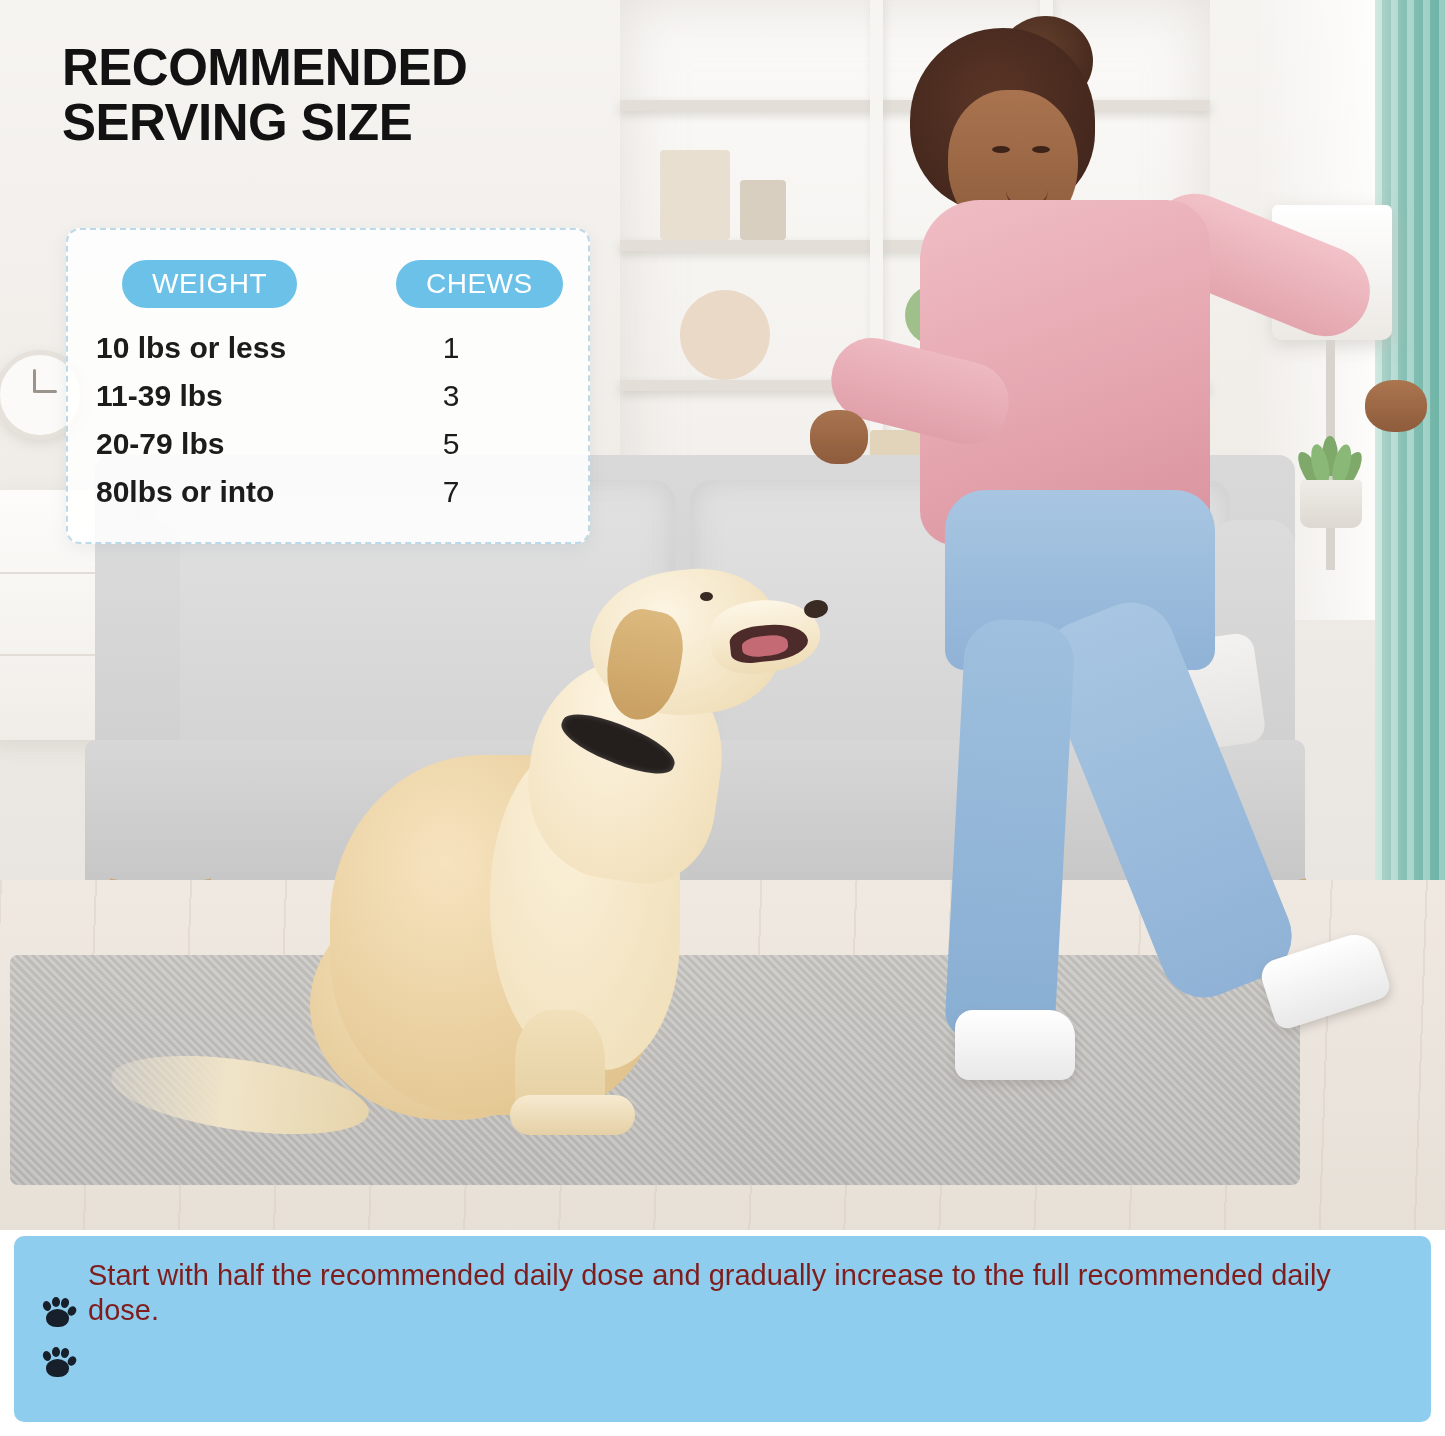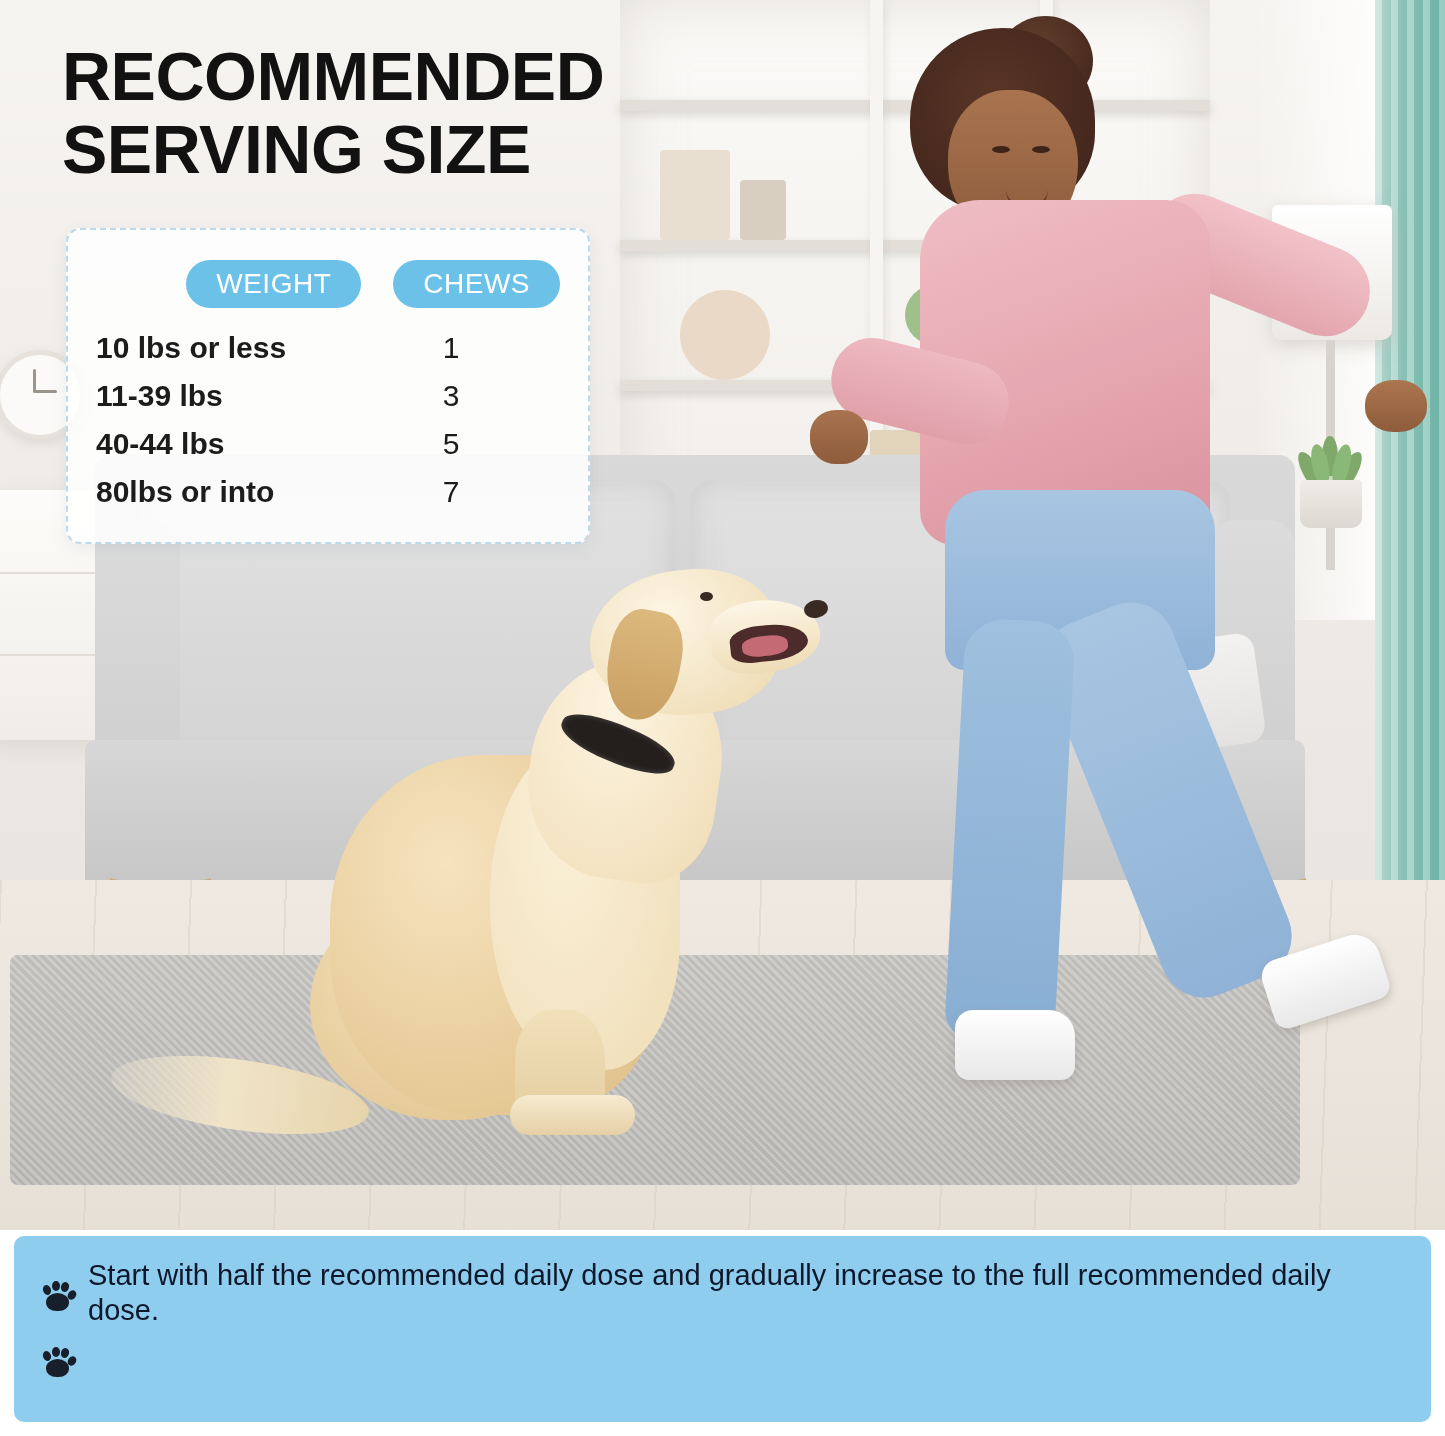--- a/index.html
+++ b/index.html
@@ -330,21 +330,21 @@
     background: linear-gradient(180deg,#ffffff,#e8e8e8);
     border-radius: 18px 26px 14px 14px;
     box-shadow: 0 4px 10px rgba(150,145,140,.45);
   }
 
   
   .headline {
     position: absolute;
     left: 62px; top: 40px;
     width: 640px;
-    font-size: 68px;
+    font-size: 51px;
     line-height: 1.08;
     font-weight: bold;
     letter-spacing: -0.5px;
     color: #121212;
     text-transform: uppercase;
   }
 
   
   .table-card {
     position: absolute;
@@ -352,23 +352,22 @@
     width: 524px;
     background: rgba(255,255,255,0.86);
     border: 2px dashed #bcd9ea;
     border-radius: 14px;
     padding: 22px 28px 26px 28px;
     box-sizing: border-box;
     box-shadow: 0 4px 16px rgba(120,140,155,.13);
   }
   .table-head {
     display: flex;
-    gap: 32px;
+    gap: 99px;
     margin: 8px 0 16px 26px;
-    justify-content: flex-end;
   }
   .pill {
     background: #6cc1e8;
     color: #ffffff;
     font-size: 28px;
     font-weight: normal;
     padding: 8px 30px;
     border-radius: 24px;
     letter-spacing: .5px;
   }
@@ -388,23 +387,23 @@
     left: 14px; top: 1236px;
     width: 1417px;
     height: 186px;
     background: #8ecdee;
     border-radius: 10px;
     box-sizing: border-box;
     padding: 22px 26px 18px 26px;
   }
   .note {
     display: flex;
-    align-items: center;
+    align-items: flex-end;
     gap: 14px;
-    color: #0f172a;
+    color: #7f1d1d;
     font-size: 29px;
     line-height: 1.22;
     margin-bottom: 10px;
   }
   .paw {
     flex: 0 0 auto;
     width: 34px; height: 34px;
     position: relative;
     margin-top: 6px;
   }
@@ -533,21 +532,21 @@
 
     <div class="t-row">
       <div class="t-weight">10 lbs or less</div>
       <div class="t-chews">1</div>
     </div>
     <div class="t-row">
       <div class="t-weight">11-39 lbs</div>
       <div class="t-chews">3</div>
     </div>
     <div class="t-row">
-      <div class="t-weight">40-44 lbs</div>
+      <div class="t-weight">20-79 lbs</div>
       <div class="t-chews">5</div>
     </div>
     <div class="t-row">
       <div class="t-weight">80lbs or into</div>
       <div class="t-chews">7</div>
     </div>
   </div>
 
   <div class="notes">
     <div class="note">

